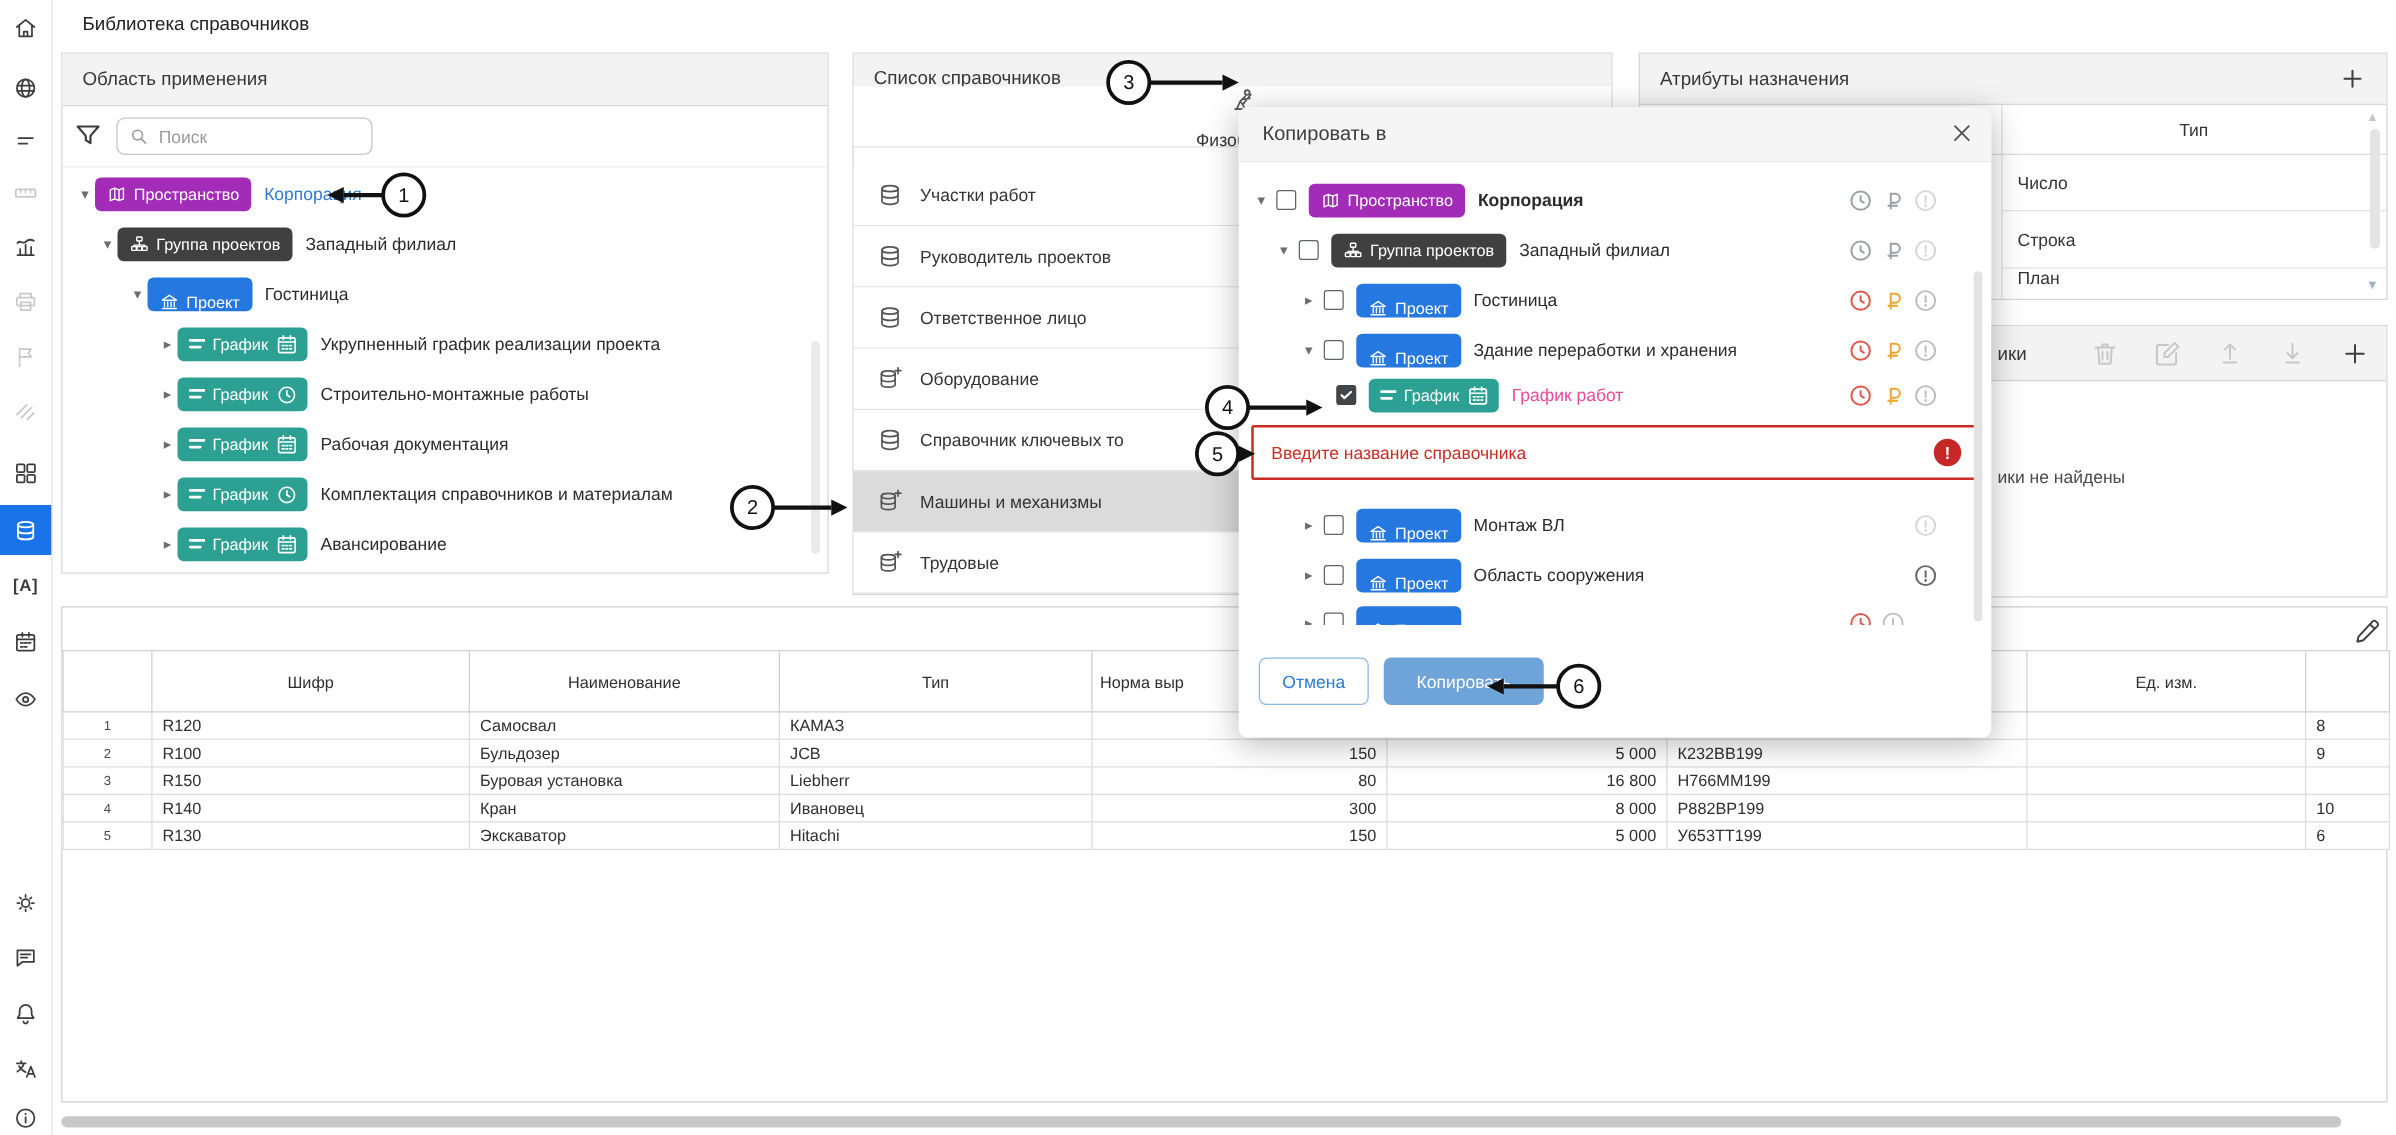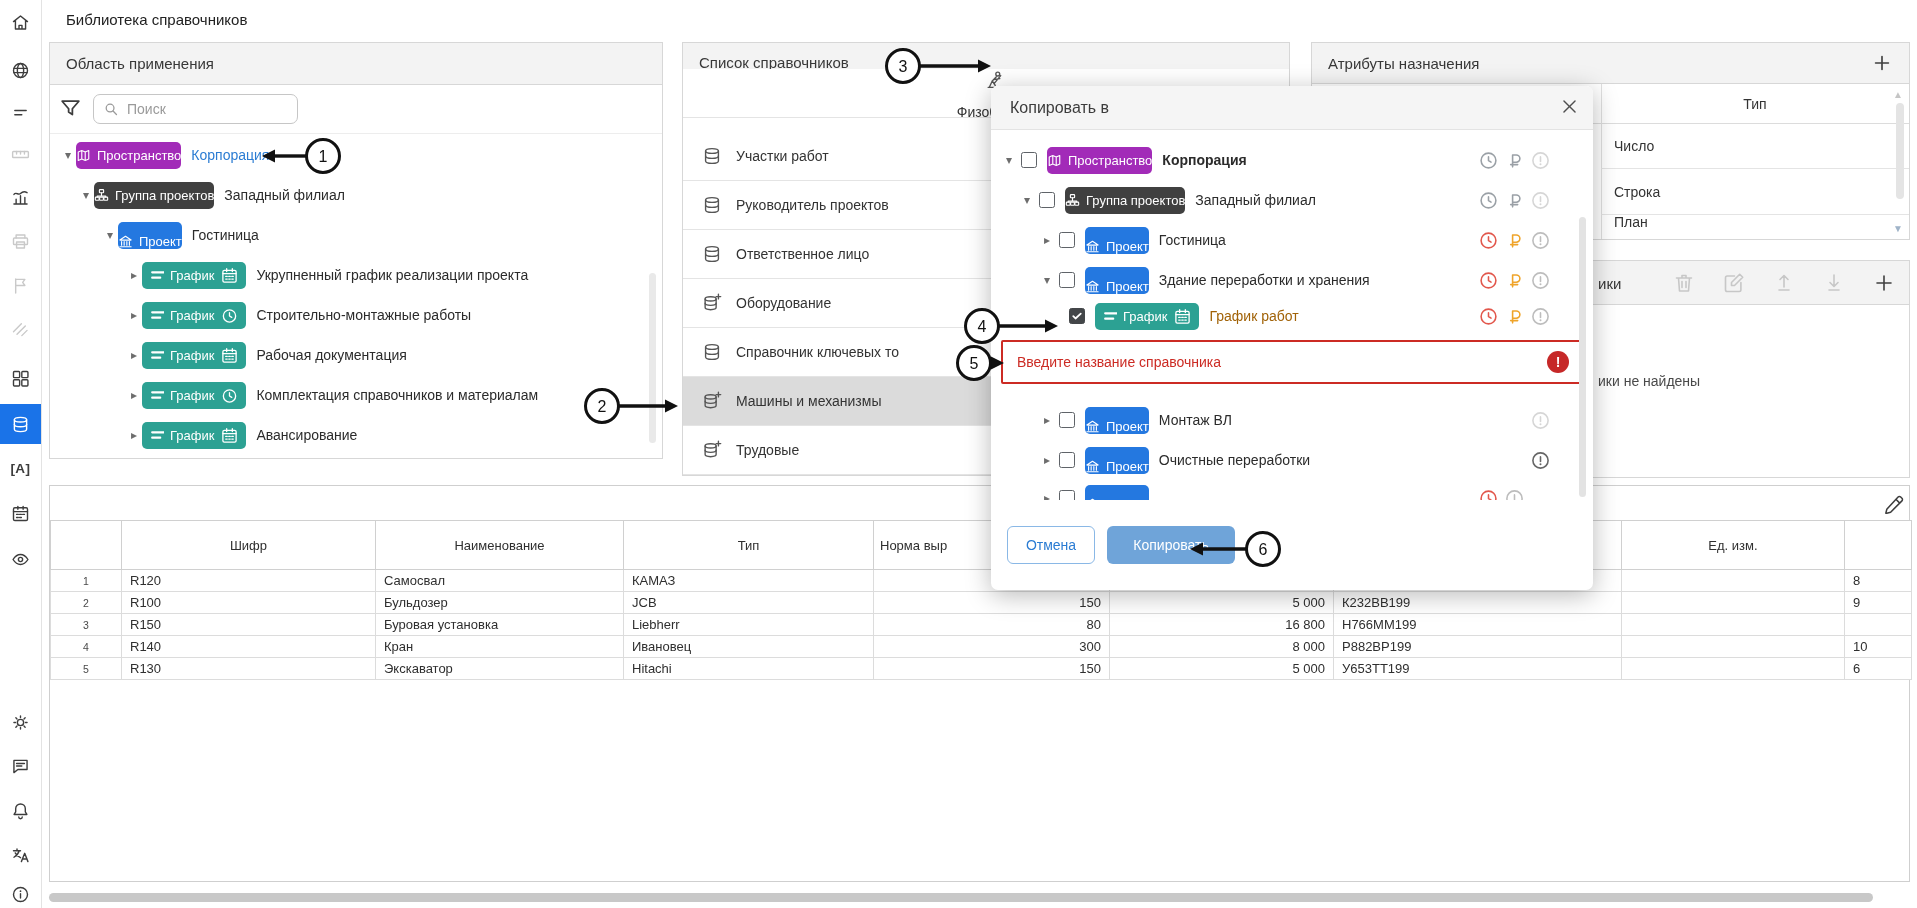--- a/index.html
+++ b/index.html
@@ -20,21 +20,21 @@
   #attr-panel{left:1311px;top:42px;width:599px;height:198px;overflow:hidden;}
   #charts-panel{left:1311px;top:260px;width:599px;height:218px;}
   #content-panel{left:49px;top:485px;width:1861px;height:397px;border-color:#cfcfcf;}
   
   #scope-filter{position:absolute;left:0;top:42px;right:0;height:48px;border-bottom:1px solid #ededed;}
   #scope-funnel{position:absolute;left:8px;top:11px;color:#3d3d3d;cursor:pointer;}
   #scope-search{position:absolute;left:43px;top:9px;width:185px;height:28px;border:1px solid #c6c6c6;border-radius:7px;display:flex;align-items:center;padding:0 9px;gap:7px;color:#8e8e8e;background:#fff;cursor:text;}
   #scope-search span{font-size:14px;color:#9a9a9a;}
   .tree-row{position:absolute;left:0;right:8px;height:40px;display:flex;align-items:center;cursor:pointer;}
   .exp{width:16px;flex:0 0 16px;font-size:12px;color:#6d6d6d;text-align:center;line-height:1;}
-  .badge{display:inline-flex;align-items:center;gap:6px;height:27px;border-radius:5px;color:#fff;font-size:13px;padding:0 0;white-space:nowrap;}
+  .badge{display:inline-flex;align-items:center;gap:6px;height:27px;border-radius:5px;color:#fff;font-size:13px;padding:0 10px;white-space:nowrap;}
   .b-space{background:#a22bb8;}
   .b-group{background:#404040;}
   .b-project{background:#2478e0;align-items:flex-end;}
   .b-schedule{background:#2ca193;padding:0 8px;}
   .t-label{margin-left:10px;font-size:14px;color:#2b2b2b;white-space:nowrap;}
   .t-link{color:#2b7cd3;}
   .vthumb{position:absolute;border-radius:4px;background:#e9e9e9;}
   
   .tool-ic{position:absolute;top:51px;width:26px;height:26px;display:flex;align-items:center;justify-content:center;color:#3f3f3f;cursor:pointer;}
   .tool-ic.dis{color:#c7c7c7;}
@@ -64,21 +64,21 @@
   
   #modal{position:absolute;left:991px;top:86px;width:602px;height:504px;background:#fff;border-radius:7px;box-shadow:0 5px 26px rgba(0,0,0,.28);z-index:40;}
   #modal-head{position:absolute;left:0;right:0;top:0;height:44px;background:#f5f5f5;border-bottom:1px solid #e3e3e3;border-radius:7px 7px 0 0;display:flex;align-items:center;padding:0 19px;font-size:16px;color:#3c3c3c;box-sizing:border-box;}
   #modal-close{position:absolute;right:14px;top:11px;color:#4f4f4f;cursor:pointer;}
   #modal-body{position:absolute;left:0;right:0;top:44px;height:370px;overflow:hidden;}
   .m-row{position:absolute;left:0;right:0;height:40px;display:flex;align-items:center;}
   .cb{width:16px;height:16px;border:1.8px solid #5f6368;border-radius:2.5px;margin:0 10px 0 4px;flex:0 0 16px;background:#fff;display:flex;align-items:center;justify-content:center;cursor:pointer;box-sizing:border-box;}
   .cb.on{background:#434649;border-color:#434649;}
   .m-text{margin-left:10px;font-size:14px;color:#2b2b2b;white-space:nowrap;}
   .m-bold{font-weight:700;}
-  .m-link{color:#a16207;}
+  .m-link{color:#ec4899;}
   .m-status{position:absolute;right:43px;top:0;height:40px;display:flex;align-items:center;gap:6px;}
   .slot{width:20px;height:20px;display:flex;align-items:center;justify-content:center;}
   .c-grey{color:#9aa0a6;} .c-red{color:#e2574c;} .c-orange{color:#efa42a;}
   .c-pale{color:#d6d6d6;} .c-mgrey{color:#bdbdbd;} .c-dark{color:#666;}
   #m-error{position:absolute;left:10px;right:10px;top:210px;height:44px;border:2px solid #cc2b24;border-radius:2px;display:flex;align-items:center;padding:0 12px 0 14px;box-sizing:border-box;background:#fff;}
   #m-error span{font-size:14px;color:#cc2b24;flex:1;}
   #m-err-badge{width:22px;height:22px;border-radius:50%;background:#c62828;color:#fff;font-weight:700;font-size:14px;display:flex;align-items:center;justify-content:center;}
   #modal-foot{position:absolute;left:0;right:0;top:440px;height:40px;}
   .btn{position:absolute;top:0;height:38px;border-radius:6px;font-size:14px;display:flex;align-items:center;justify-content:center;cursor:pointer;box-sizing:border-box;}
   #btn-cancel{left:16px;width:88px;border:1.5px solid #8ab8e6;color:#2b7cd3;background:#fff;}
@@ -907,21 +907,21 @@
           <span class="exp">▸</span>
           <span class="cb"></span>
           <span class="badge b-project">
             <span>
               <svg class="ic" width="15" height="15" viewBox="0 0 20 20" fill="none" stroke="currentColor" stroke-width="1.5" stroke-linecap="round" stroke-linejoin="round">
                 <path d="M2.5 8L10 3l7.5 5M3.5 8.2h13M4.8 10.2v4.8M8.2 10.2v4.8M11.8 10.2v4.8M15.2 10.2v4.8M2.5 17h15"></path>
               </svg>
             </span>
             <span>Проект</span>
           </span>
-          <span class="m-text">Очистные переработки</span>
+          <span class="m-text">Область сооружения</span>
           <div class="m-status">
             <span class="slot"></span>
             <span class="slot"></span>
             <span class="slot c-dark">
               <svg class="ic" width="19" height="19" viewBox="0 0 18 18" fill="none" stroke="currentColor" stroke-width="1.5" stroke-linecap="round" stroke-linejoin="round">
                 <circle cx="9" cy="9" r="7.2"></circle>
                 <path d="M9 5.6v4.4"></path>
                 <circle class="dotf" cx="9" cy="12.6" r=".95" fill="currentColor" stroke="none"></circle>
               </svg>
             </span>

